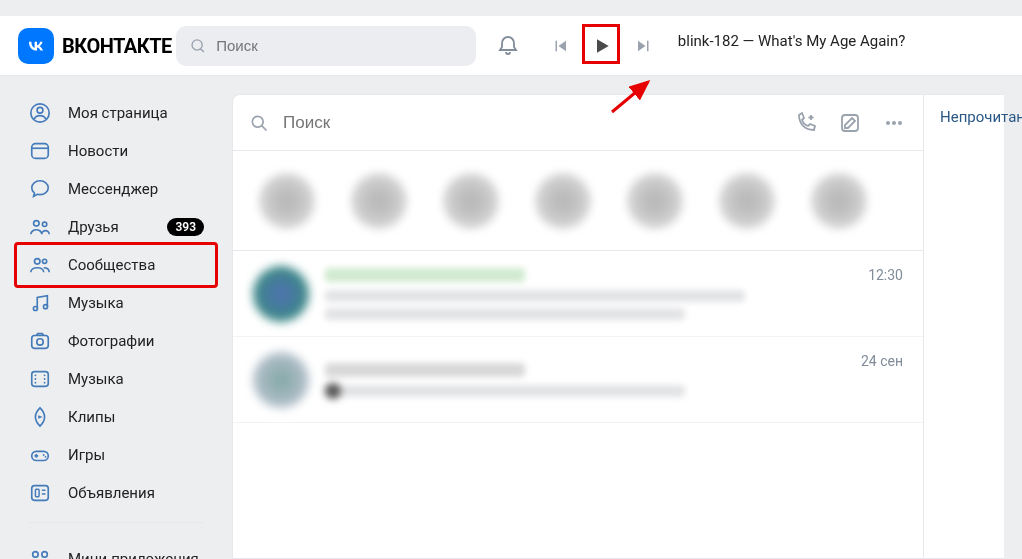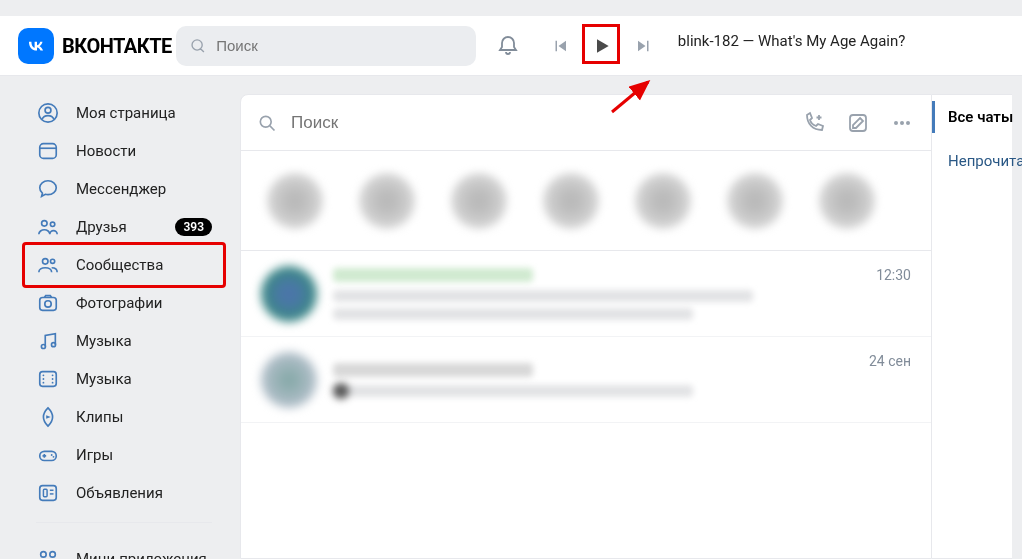--- a/index.html
+++ b/index.html
@@ -13,21 +13,21 @@
   .search { width: 300px; height: 40px; background: #ebedf0; border-radius: 10px; display: flex; align-items: center; padding: 0 14px; gap: 10px; color: #818c99; }
   .search input { border: none; background: transparent; outline: none; font-size: 15px; color: #818c99; width: 100%; }
   .bell { width: 40px; display: flex; justify-content: center; color: #818c99; margin-left: 8px;}
   .player { display: flex; align-items: flex-start; gap: 14px; margin-left: 14px; }
   .player-btn { width: 28px; height: 28px; display: flex; align-items: center; justify-content: center; color: #99a2ad; }
   .play-highlighted { position: relative; }
   .redbox { position: absolute; border: 3px solid #e60000; pointer-events: none; }
   .redbox.play { left: -6px; top: -8px; width: 38px; height: 40px; }
   .track { font-size: 15px; color: #222; margin-left: 6px; white-space: nowrap; }
 
-  .layout { display: flex; height: calc(559px - 76px); margin-left: 8px; }
+  .layout { display: flex; height: calc(559px - 76px); }
   .sidebar { width: 222px; padding: 18px 8px 0 18px; }
   .side-item { height: 38px; display: flex; align-items: center; gap: 16px; padding: 0 10px; border-radius: 8px; font-size: 15px; color: #222; cursor: pointer; position: relative; }
   .side-item .ico { width: 24px; height: 24px; color: #447bba; display: flex; align-items: center; justify-content: center; flex-shrink: 0; }
   .side-badge { margin-left: auto; background: #000000; color: #fff; font-size: 12px; font-weight: 600; padding: 2px 8px; border-radius: 10px; }
   .side-sep { height: 18px; border-top: 1px solid #e7e8ec; margin: 10px 10px 0 10px; }
   .side-item.highlighted::after { content:""; position:absolute; inset:-4px; border:3px solid #e60000; border-radius:4px; }
 
   .main { flex: 1; padding: 18px 0 0 10px; display: flex; gap: 0; overflow: hidden; }
   .chat-panel { width: 692px; background: #fff; border: 1px solid #e7e8ec; border-radius: 8px 0 0 0; display: flex; flex-direction: column; overflow: hidden; }
   .chat-search { height: 56px; display: flex; align-items: center; padding: 0 16px; gap: 14px; border-bottom: 1px solid #e7e8ec; }
@@ -159,36 +159,36 @@
             <circle cx="9" cy="8" r="3" fill="none" stroke="#447bba" stroke-width="1.8"></circle>
             <circle cx="17" cy="8" r="2.3" fill="none" stroke="#447bba" stroke-width="1.8"></circle>
             <path d="M2 20c0-3 3-5 7-5s7 2 7 5M16 15c3 0 6 1.5 6 5" fill="none" stroke="#447bba" stroke-width="1.8"></path>
           </svg>
         </span>
       <span>Сообщества</span>
     </div>
     <div class="side-item">
       <span class="ico">
           <svg width="22" height="22" viewBox="0 0 24 24">
+            <path d="M9 18V6l11-2v12" fill="none" stroke="#447bba" stroke-width="1.8"></path>
+            <circle cx="7" cy="18" r="2.2" fill="none" stroke="#447bba" stroke-width="1.8"></circle>
+            <circle cx="18" cy="16" r="2.2" fill="none" stroke="#447bba" stroke-width="1.8"></circle>
+          </svg>
+        </span>
+      <span>Музыка</span>
+    </div>
+    <div class="side-item">
+      <span class="ico">
+          <svg width="22" height="22" viewBox="0 0 24 24">
             <rect x="3" y="6" width="18" height="14" rx="3" fill="none" stroke="#447bba" stroke-width="1.8"></rect>
             <path d="M8 6l1.5-2h5L16 6" fill="none" stroke="#447bba" stroke-width="1.8"></path>
             <circle cx="12" cy="13" r="3.5" fill="none" stroke="#447bba" stroke-width="1.8"></circle>
           </svg>
         </span>
       <span>Фотографии</span>
-    </div>
-    <div class="side-item">
-      <span class="ico">
-          <svg width="22" height="22" viewBox="0 0 24 24">
-            <path d="M9 18V6l11-2v12" fill="none" stroke="#447bba" stroke-width="1.8"></path>
-            <circle cx="7" cy="18" r="2.2" fill="none" stroke="#447bba" stroke-width="1.8"></circle>
-            <circle cx="18" cy="16" r="2.2" fill="none" stroke="#447bba" stroke-width="1.8"></circle>
-          </svg>
-        </span>
-      <span>Музыка</span>
     </div>
     <div class="side-item">
       <span class="ico">
           <svg width="22" height="22" viewBox="0 0 24 24">
             <rect x="3" y="4" width="18" height="16" rx="3" fill="none" stroke="#447bba" stroke-width="1.8"></rect>
             <circle cx="7" cy="8" r="1" fill="#447bba"></circle>
             <circle cx="7" cy="12" r="1" fill="#447bba"></circle>
             <circle cx="7" cy="16" r="1" fill="#447bba"></circle>
             <circle cx="17" cy="8" r="1" fill="#447bba"></circle>
             <circle cx="17" cy="12" r="1" fill="#447bba"></circle>
@@ -298,17 +298,16 @@
             <div class="line2b">
                 <div class="mini-av"></div>
               </div>
           </div>
           <span class="time">24 сен</span>
         </div>
       </div>
     </div>
 
     <div class="right-rail">
-      <div class="rail-tab active">Все чаты</div>
       <div class="rail-tab">Непрочитанные</div>
     </div>
   </div>
 </div>
 
 </body></html>

